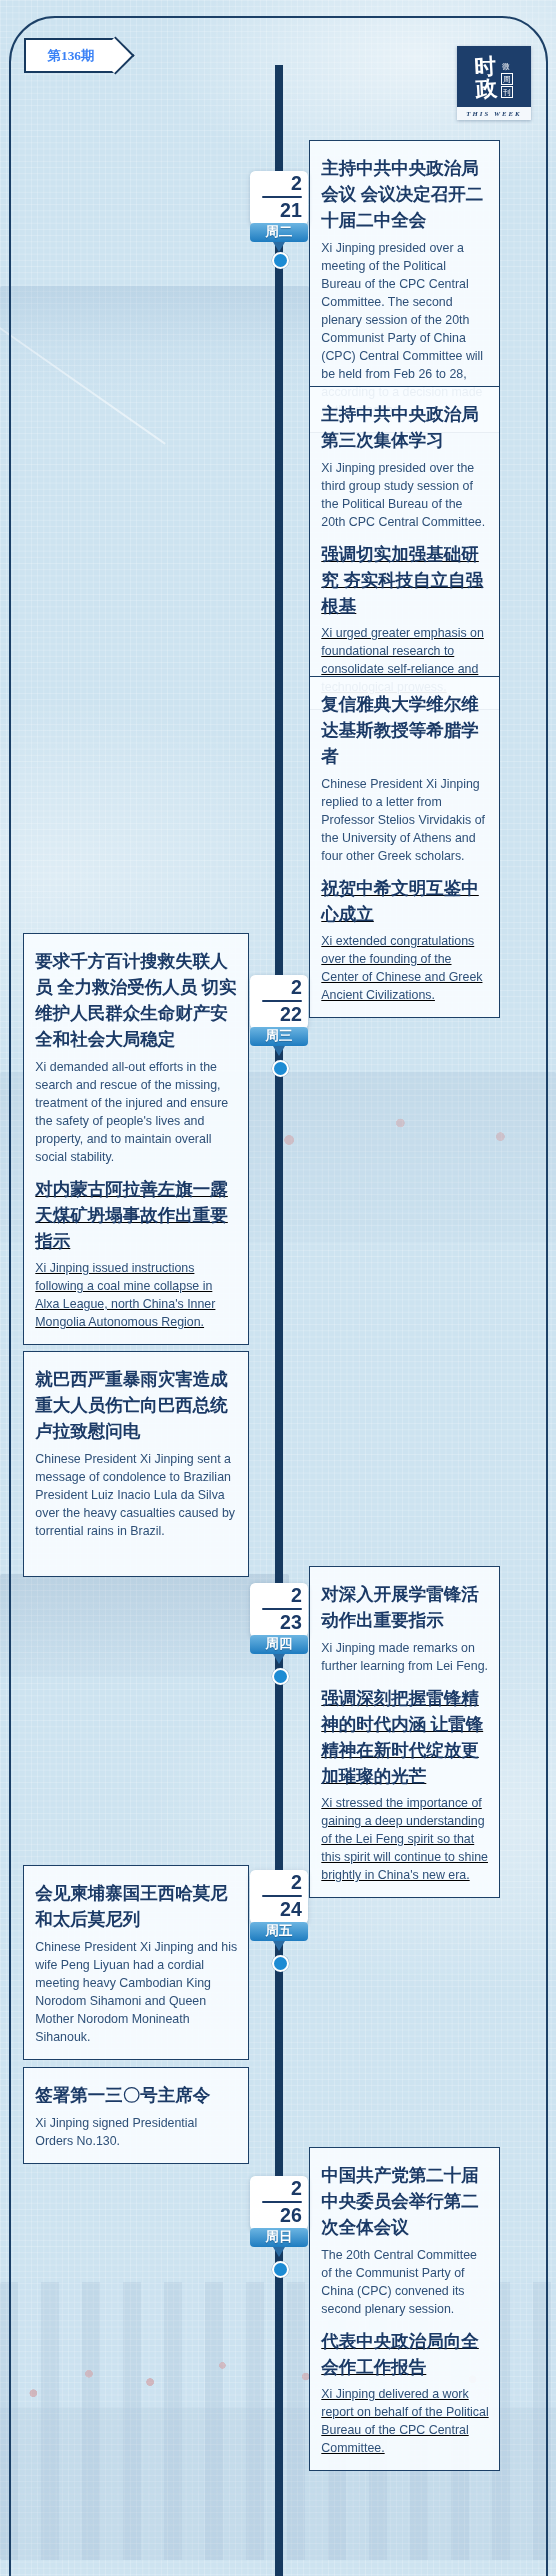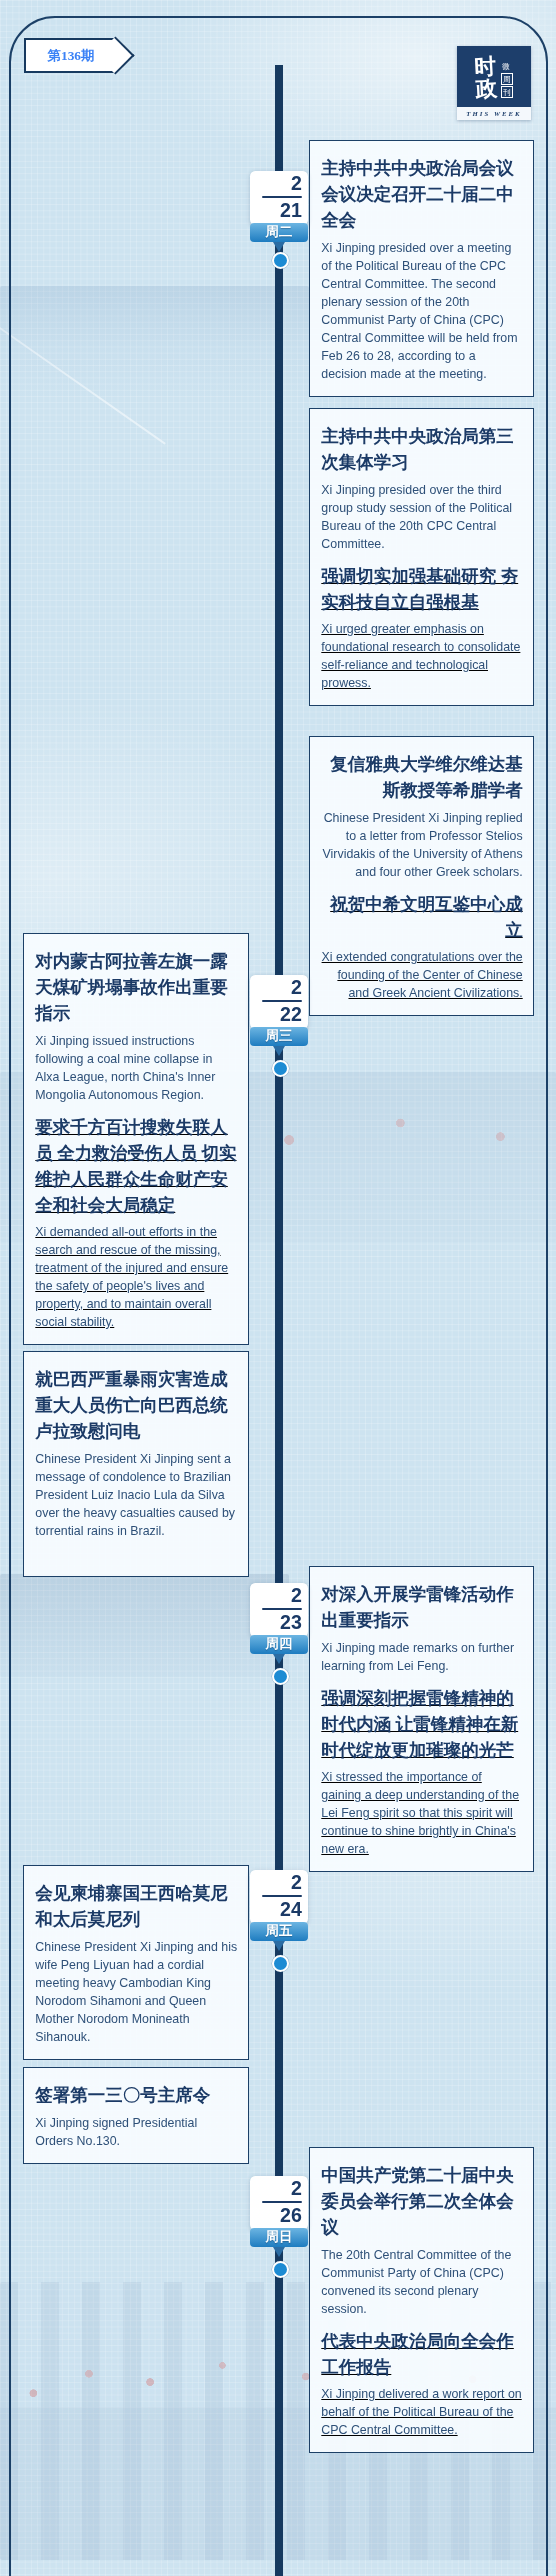--- a/index.html
+++ b/index.html
@@ -79,21 +79,21 @@
   .marker .sep{height:2.1px;background:#1b3a66;border-radius:1px;margin:2.6px 0 2.6px 7.2px;}
   .marker .ribbon{margin-top:-2.1px;height:19.6px;border-radius:4.1px;
        background:linear-gradient(180deg,#6cb5e2,#1e7cc0);
        color:#fff;font-weight:bold;font-size:13.4px;display:flex;align-items:center;justify-content:center;
        text-shadow:0 0.5px 1px rgba(10,50,90,.4);}
   .marker .ptr{width:0;height:0;margin:0 auto;
        border-left:6.7px solid transparent;border-right:6.7px solid transparent;border-top:10.3px solid #2b6ca3;}
   
   .card{position:absolute;box-sizing:border-box;border:1.5px solid #1c4067;
         background:rgba(248,252,255,.93);padding:14.4px 10.3px 10.3px 11.3px;z-index:4;}
-  .card.right{left:309px;width:225px;}
+  .card.right{left:309px;width:191px;}
   .card.left{left:23px;width:226px;}
   .card .zh{color:#1b3a66;font-family:"Liberation Serif",serif;font-weight:bold;
             font-size:17.5px;line-height:26px;margin:0 0 5.2px 0;}
   .card .en{color:#2e5078;font-size:12.4px;line-height:18px;margin:0 0 3.1px 0;}
   .card .blk + .blk{margin-top:10.3px;text-decoration:underline;}
 </style>
 </head>
 <body>
 
 <div id="page">
@@ -139,31 +139,31 @@
         <div class="ribbon">周二</div>
         <div class="ptr"></div>
       </div>
       <div class="dot" style="top: 252px;"></div>
       <div class="card right" style="top: 140px; min-height: 250px;">
         <div class="blk">
           <h2 class="zh">主持中共中央政治局会议 会议决定召开二十届二中全会</h2>
           <p class="en">Xi Jinping presided over a meeting of the Political Bureau of the CPC Central Committee. The second plenary session of the 20th Communist Party of China (CPC) Central Committee will be held from Feb 26 to 28, according to a decision made at the meeting.</p>
         </div>
       </div>
-      <div class="card right" style="top: 408px; min-height: 290px;">
+      <div class="card right" style="top: 386px; min-height: 290px;">
         <div class="blk">
           <h2 class="zh">主持中共中央政治局第三次集体学习</h2>
           <p class="en">Xi Jinping presided over the third group study session of the Political Bureau of the 20th CPC Central Committee.</p>
         </div>
         <div class="blk">
           <h2 class="zh">强调切实加强基础研究 夯实科技自立自强根基</h2>
           <p class="en">Xi urged greater emphasis on foundational research to consolidate self-reliance and technological prowess.</p>
         </div>
       </div>
-      <div class="card right" style="top: 736px; min-height: 251px; text-align: right;">
+      <div class="card right" style="top: 676px; min-height: 251px;">
         <div class="blk">
           <h2 class="zh">复信雅典大学维尔维达基斯教授等希腊学者</h2>
           <p class="en">Chinese President Xi Jinping replied to a letter from Professor Stelios Virvidakis of the University of Athens and four other Greek scholars.</p>
         </div>
         <div class="blk">
           <h2 class="zh">祝贺中希文明互鉴中心成立</h2>
           <p class="en">Xi extended congratulations over the founding of the Center of Chinese and Greek Ancient Civilizations.</p>
         </div>
       </div>
       <div class="marker" style="top: 975px;">
@@ -171,27 +171,27 @@
           <div class="m">2</div>
           <div class="sep"></div>
           <div class="d">22</div>
         </div>
         <div class="ribbon">周三</div>
         <div class="ptr"></div>
       </div>
       <div class="dot" style="top: 1060px;"></div>
       <div class="card left" style="top: 933px; min-height: 400px;">
         <div class="blk">
+          <h2 class="zh">要求千方百计搜救失联人员 全力救治受伤人员 切实维护人民群众生命财产安全和社会大局稳定</h2>
+          <p class="en">Xi demanded all-out efforts in the search and rescue of the missing, treatment of the injured and ensure the safety of people's lives and property, and to maintain overall social stability.</p>
+        </div>
+        <div class="blk">
           <h2 class="zh">对内蒙古阿拉善左旗一露天煤矿坍塌事故作出重要指示</h2>
           <p class="en">Xi Jinping issued instructions following a coal mine collapse in Alxa League, north China's Inner Mongolia Autonomous Region.</p>
         </div>
-        <div class="blk">
-          <h2 class="zh">要求千方百计搜救失联人员 全力救治受伤人员 切实维护人民群众生命财产安全和社会大局稳定</h2>
-          <p class="en">Xi demanded all-out efforts in the search and rescue of the missing, treatment of the injured and ensure the safety of people's lives and property, and to maintain overall social stability.</p>
-        </div>
       </div>
       <div class="card left" style="top: 1351px; min-height: 226px;">
         <div class="blk">
           <h2 class="zh">就巴西严重暴雨灾害造成重大人员伤亡向巴西总统卢拉致慰问电</h2>
           <p class="en">Chinese President Xi Jinping sent a message of condolence to Brazilian President Luiz Inacio Lula da Silva over the heavy casualties caused by torrential rains in Brazil.</p>
         </div>
       </div>
       <div class="marker" style="top: 1583px;">
         <div class="datebox">
           <div class="m">2</div>

